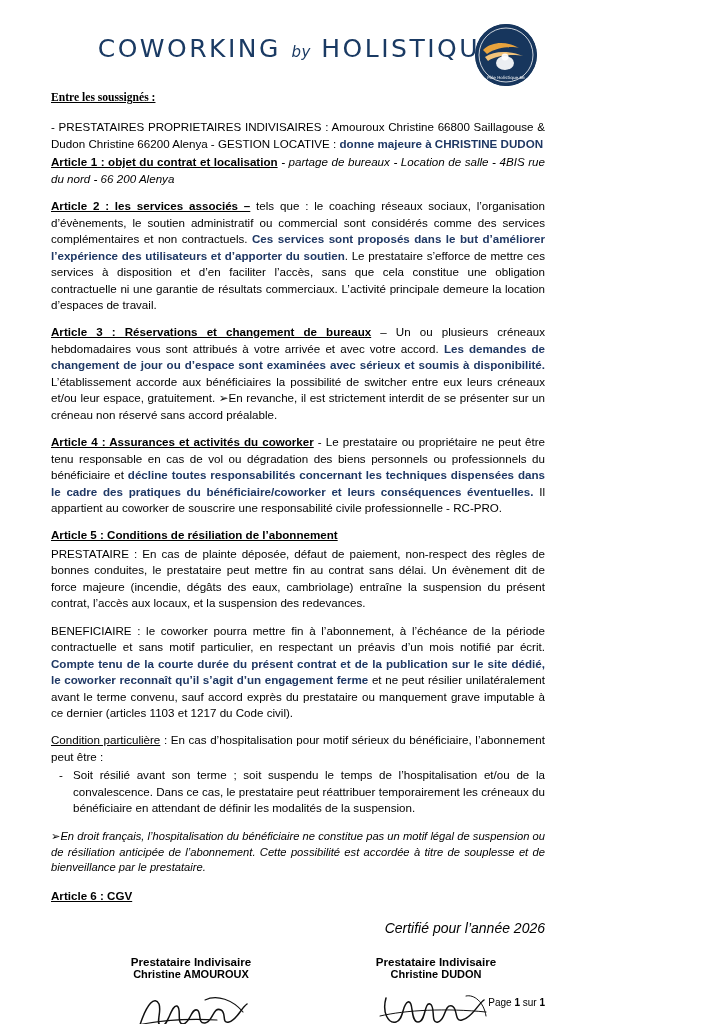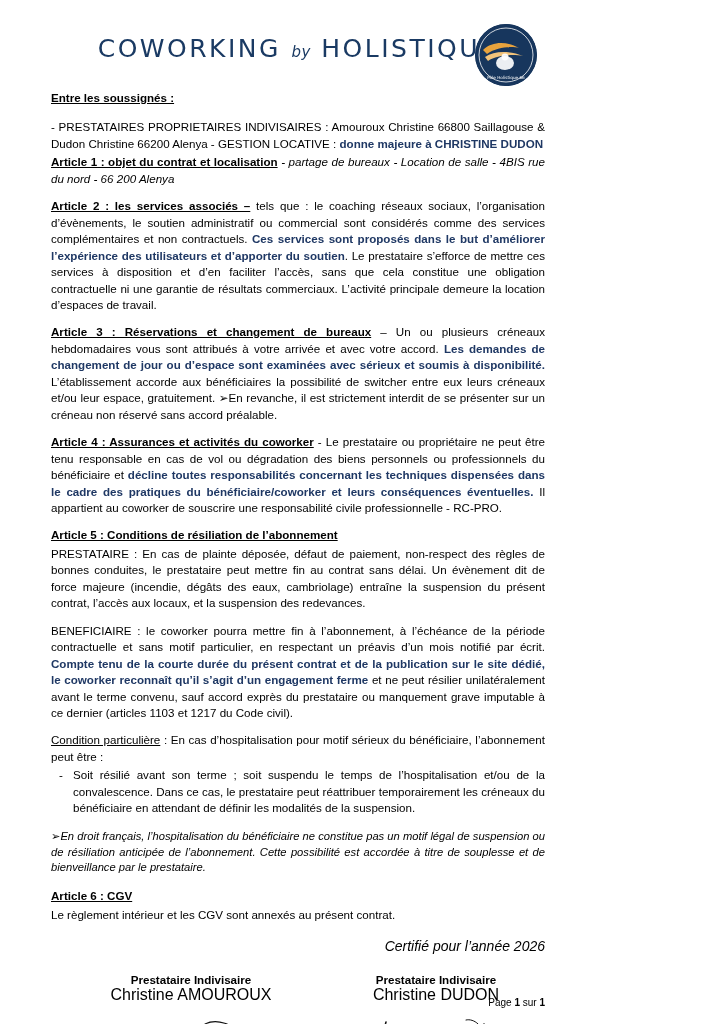--- a/index.html
+++ b/index.html
@@ -119,21 +119,22 @@
   }
   .sig-col {
     width: 190px;
     text-align: center;
   }
   .sig-title {
     font-weight: bold;
     font-size: 11.6px;
   }
   .sig-name {
-    font-size: 16px;
+    font-size: 11px;
+    font-weight: bold;
   }
   .sig-mark {
     height: 60px;
     margin-top: 2px;
   }
   .sig-mark svg { display: block; margin: 0 auto; }
 
   .footer {
     position: absolute;
     right: 40px;
@@ -161,21 +162,21 @@
         <path d="M10 33 C20 26, 36 27, 48 32 C38 30, 22 31, 13 37 Z" fill="#f2c37a"></path>
         <ellipse cx="30" cy="39" rx="9" ry="7" fill="#ffffff" opacity="0.92"></ellipse>
         <circle cx="30" cy="33" r="3.4" fill="#ffffff" opacity="0.92"></circle>
         <text x="31" y="55" font-size="4.2" fill="#ffffff" text-anchor="middle" font-family="DejaVu Sans, sans-serif">Pôle Holistique 66</text>
       </svg>
     </div>
   </div>
 
   <div class="doc">
 
-    <p class="block" style="margin-bottom:13px;">
+    <p class="block" style="margin-bottom:13px;font-family:Liberation Serif, serif;">
       <span class="b u">Entre les soussignés :</span>
     </p>
 
     <p class="tight">
       <span>- PRESTATAIRES PROPRIETAIRES INDIVISAIRES : Amouroux Christine 66800 Saillagouse &amp; Dudon Christine 66200 Alenya - GESTION LOCATIVE : </span><span class="blue">donne majeure à CHRISTINE DUDON</span>
     </p>
 
     <p class="block">
       <span class="heading-u">Article 1 : objet du contrat et localisation</span><span class="i"> - partage de bureaux - Location de salle  - 4BIS rue du nord - 66 200 Alenya</span>
     </p>
@@ -208,21 +209,20 @@
       <li>Soit résilié avant son terme ; soit suspendu le temps de l’hospitalisation et/ou de la convalescence. Dans ce cas, le prestataire peut réattribuer temporairement les créneaux du bénéficiaire en attendant de définir les modalités de la suspension.</li>
     </ul>
 
     <p class="note-italic" style="margin-top:12px;">
       <span class="arrow">➢</span><span>En droit français, l’hospitalisation du bénéficiaire ne constitue pas un motif légal de suspension ou de résiliation anticipée de l’abonnement. Cette possibilité est accordée à titre de souplesse et de bienveillance par le prestataire.</span>
     </p>
 
     <p class="tight">
       <span class="heading-u">Article 6 : CGV</span>
     </p>
-    <p class="block">Le règlement intérieur et les CGV sont annexés au présent contrat.</p>
 
     <p class="certified">Certifié pour l’année 2026</p>
   </div>
 
   <div class="signatures">
     <div class="sig-col">
       <div class="sig-title">Prestataire Indivisaire</div>
       <div class="sig-name">Christine AMOUROUX</div>
       <div class="sig-mark">
         <svg width="140" height="58" viewBox="0 0 140 58" aria-hidden="true">

